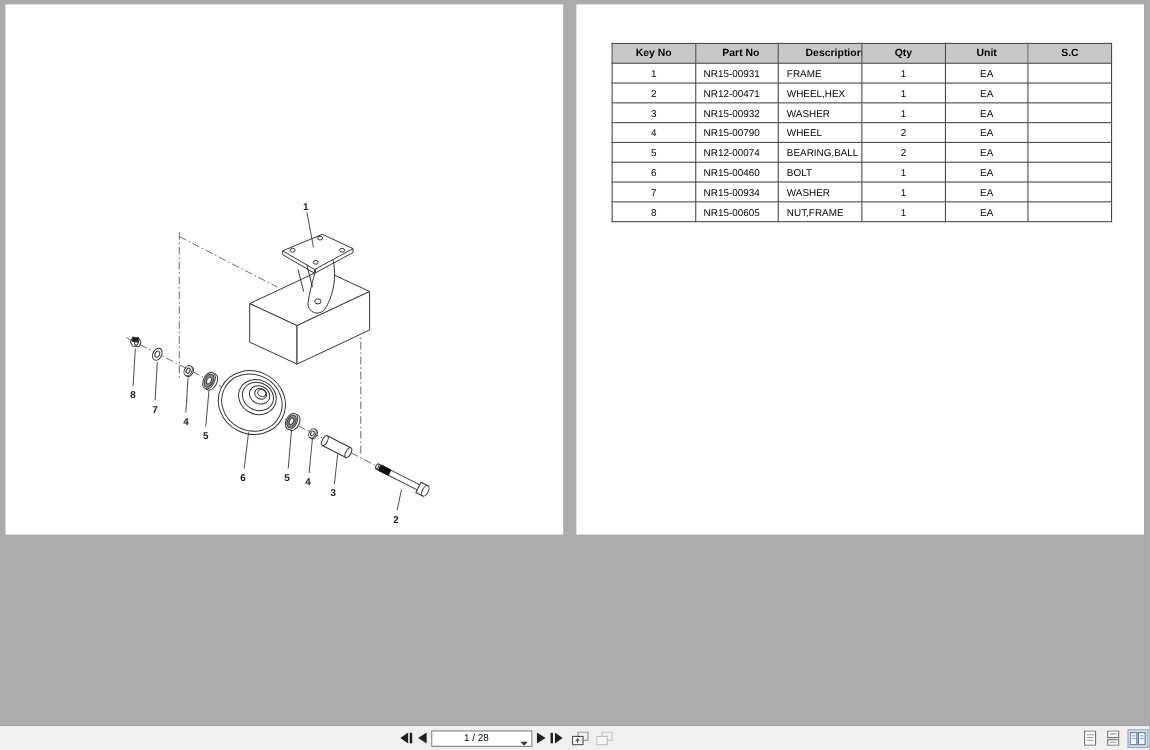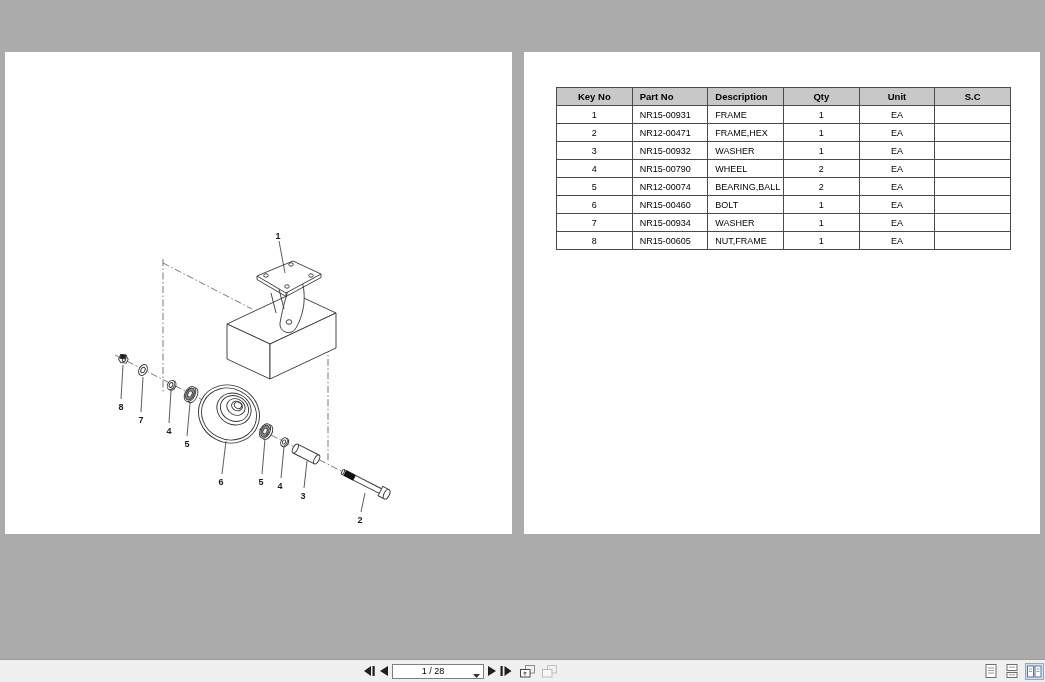--- a/index.html
+++ b/index.html
@@ -1,29 +1,29 @@
 <!DOCTYPE html>
 <html><head>
 <meta charset="utf-8">
 <style>
   html,body{margin:0;padding:0;}
   body{font-family:"Liberation Sans",sans-serif;background:#8a8a8a;}
   .viewer{position:relative;width:1045px;height:682px;background:#ababab;overflow:hidden;}
   .page-area{position:absolute;left:0;top:0;right:0;bottom:23px;background:#ababab;}
-  .page{position:absolute;top:4px;height:482px;background:#ffffff;margin-top:48px;}
+  .page{position:absolute;top:4px;height:482px;background:#ffffff;}
   .page-left{left:5px;width:507px;}
   .page-right{left:524px;width:516px;}
 
   
   .parts-table{position:absolute;left:32px;top:35px;border-collapse:collapse;table-layout:fixed;width:455px;font-size:9px;color:#000;}
   .parts-table th,.parts-table td{border:1px solid #4a4a4a;height:17px;padding:0;overflow:hidden;white-space:nowrap;}
   .parts-table th{background:#c8c8c8;font-weight:bold;font-size:9.5px;}
   .parts-table .al{text-align:left;padding-left:7px;}
   .parts-table .ac{text-align:center;}
-  .parts-table th.al{padding-left:7px;}
+  .parts-table th.al{padding-left:24px;}
 
   
   .diagram-svg{position:absolute;left:0;top:0;}
   .callout{font-family:"Liberation Sans",sans-serif;font-size:9px;font-weight:600;fill:#1a1a1a;text-anchor:middle;}
 
   
   .toolbar{position:absolute;left:0;right:0;bottom:0;height:22px;background:#f0f0f0;border-top:1px solid #9e9e9e;overflow:hidden;}
   .nav-group{position:absolute;left:364px;top:0;height:22px;display:flex;align-items:center;gap:4px;}
   .tb-btn{display:flex;align-items:center;justify-content:center;background:transparent;border:none;padding:0;cursor:default;}
   .page-box{width:92px;height:15px;background:#fff;border:1px solid #7f7f7f;display:flex;align-items:center;justify-content:center;position:relative;font-size:9px;color:#000;padding-right:10px;box-sizing:border-box;}
@@ -175,21 +175,21 @@
               <td class="ac">1</td>
               <td class="al">NR15-00931</td>
               <td class="al">FRAME</td>
               <td class="ac">1</td>
               <td class="ac">EA</td>
               <td class="ac"></td>
             </tr>
             <tr>
               <td class="ac">2</td>
               <td class="al">NR12-00471</td>
-              <td class="al">FRAME,HEX</td>
+              <td class="al">WHEEL,HEX</td>
               <td class="ac">1</td>
               <td class="ac">EA</td>
               <td class="ac"></td>
             </tr>
             <tr>
               <td class="ac">3</td>
               <td class="al">NR15-00932</td>
               <td class="al">WASHER</td>
               <td class="ac">1</td>
               <td class="ac">EA</td>

